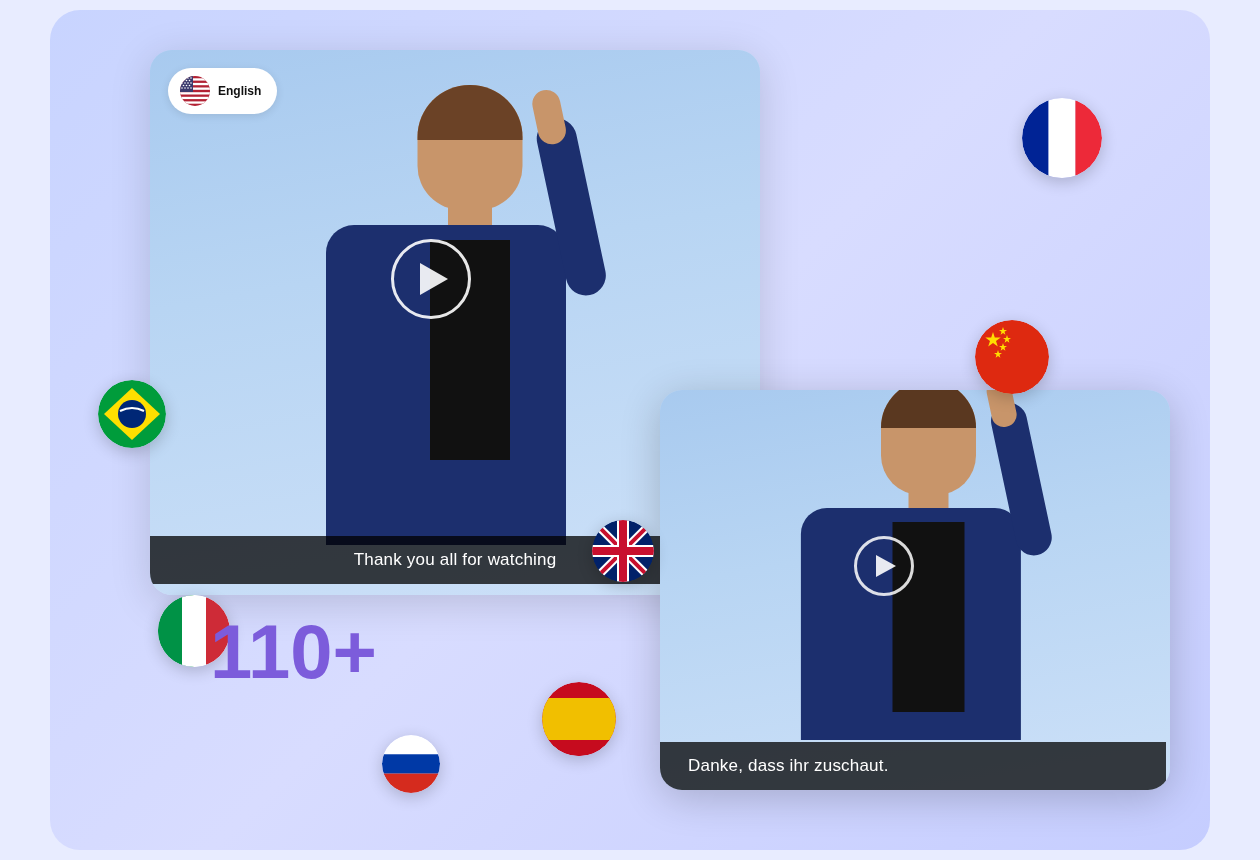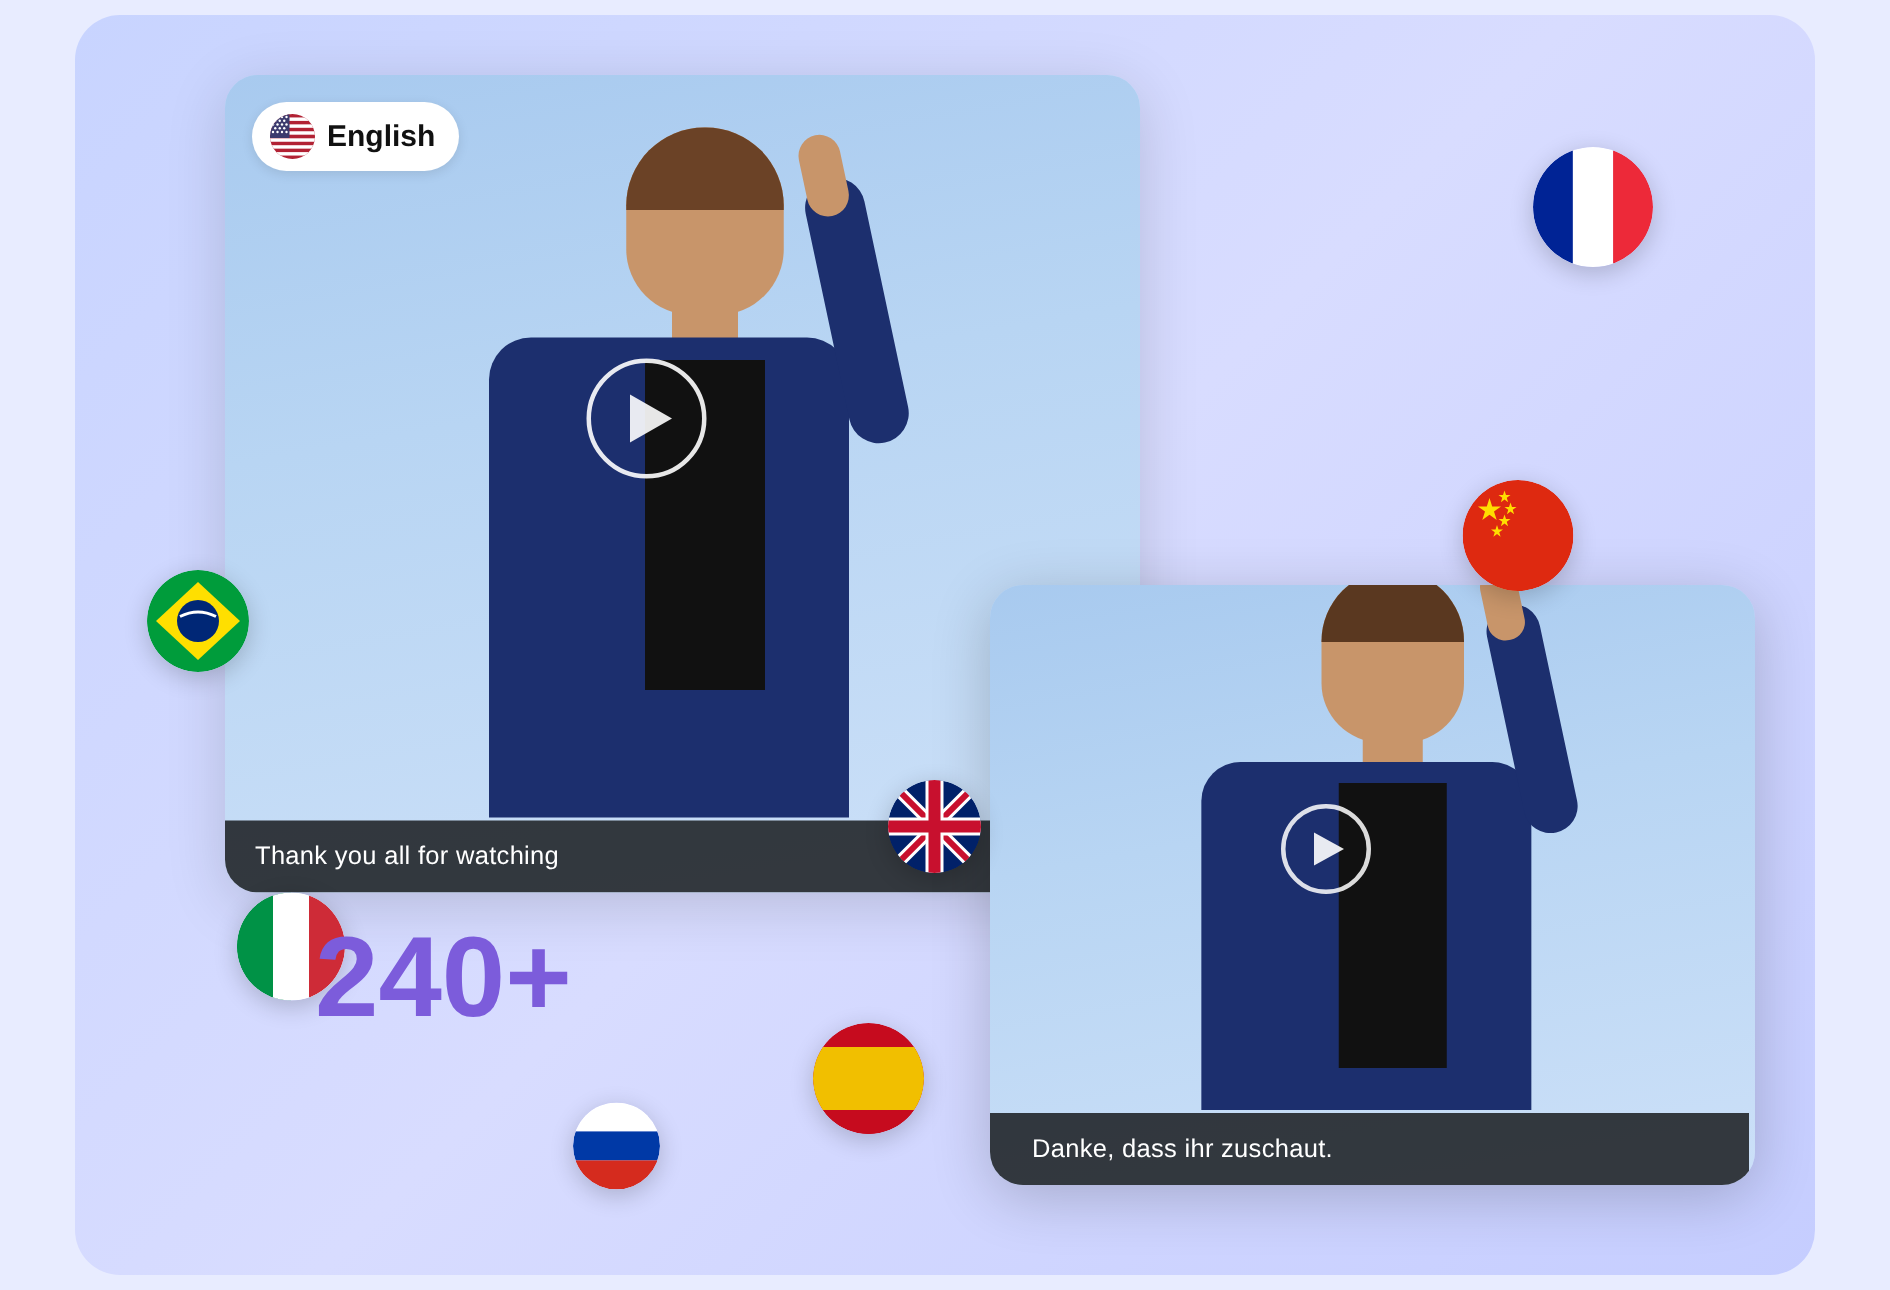--- a/index.html
+++ b/index.html
@@ -68,25 +68,26 @@
     }
 
     .play-btn-small::after {
       border-width: 11px 0 11px 20px;
       margin-left: 4px;
     }
 
     
     .subtitle-bar {
       position: absolute;
-      bottom: 0;
+      bottom: 11px;
       left: 0;
       right: 0;
       background: rgba(0,0,0,0.75);
       padding: 14px 20px;
+      text-align: center;
     }
 
     .subtitle-bar span {
       color: #fff;
       font-size: 17px;
       font-weight: 500;
       letter-spacing: 0.2px;
     }
 
     
@@ -106,21 +107,21 @@
 
     .lang-badge .flag-circle {
       width: 32px;
       height: 32px;
       border-radius: 50%;
       overflow: hidden;
       flex-shrink: 0;
     }
 
     .lang-badge span {
-      font-size: 20px;
+      font-size: 12px;
       font-weight: 700;
       color: #111;
     }
 
     
     .flag-float {
       position: absolute;
       border-radius: 50%;
       overflow: hidden;
       box-shadow: 0 4px 16px rgba(0,0,0,0.2);
@@ -235,21 +236,21 @@
 
 
     <div class="play-btn play-btn-small" style="position:absolute;top:44%;left:44%;"></div>
 
     <div class="subtitle-bar" style="position:absolute;bottom:0;left:0;right:4px;background:rgba(0,0,0,0.75);padding:14px 28px;text-align:left;">
       <span>Danke, dass ihr zuschaut.</span>
     </div>
   </div>
 
   <div style="position:absolute;bottom:130px;left:130px;z-index:6;">
-    <div style="font-size:76px;font-weight:900;color:#7c5cdb;line-height:1;">240+</div>
+    <div style="font-size:76px;font-weight:900;color:#7c5cdb;line-height:1;">110+</div>
   </div>
 
   <div class="flag-float" style="width:68px;height:68px;top:340px;left:18px;z-index:5;">
     <svg viewBox="0 0 68 68">
       <circle cx="34" cy="34" r="34" fill="#009c3b"></circle>
       <polygon points="34,8 62,34 34,60 6,34" fill="#FFDF00"></polygon>
       <circle cx="34" cy="34" r="14" fill="#002776"></circle>
       <path d="M22,31 Q34,25 46,31" stroke="#fff" stroke-width="2" fill="none"></path>
     </svg>
   </div>

